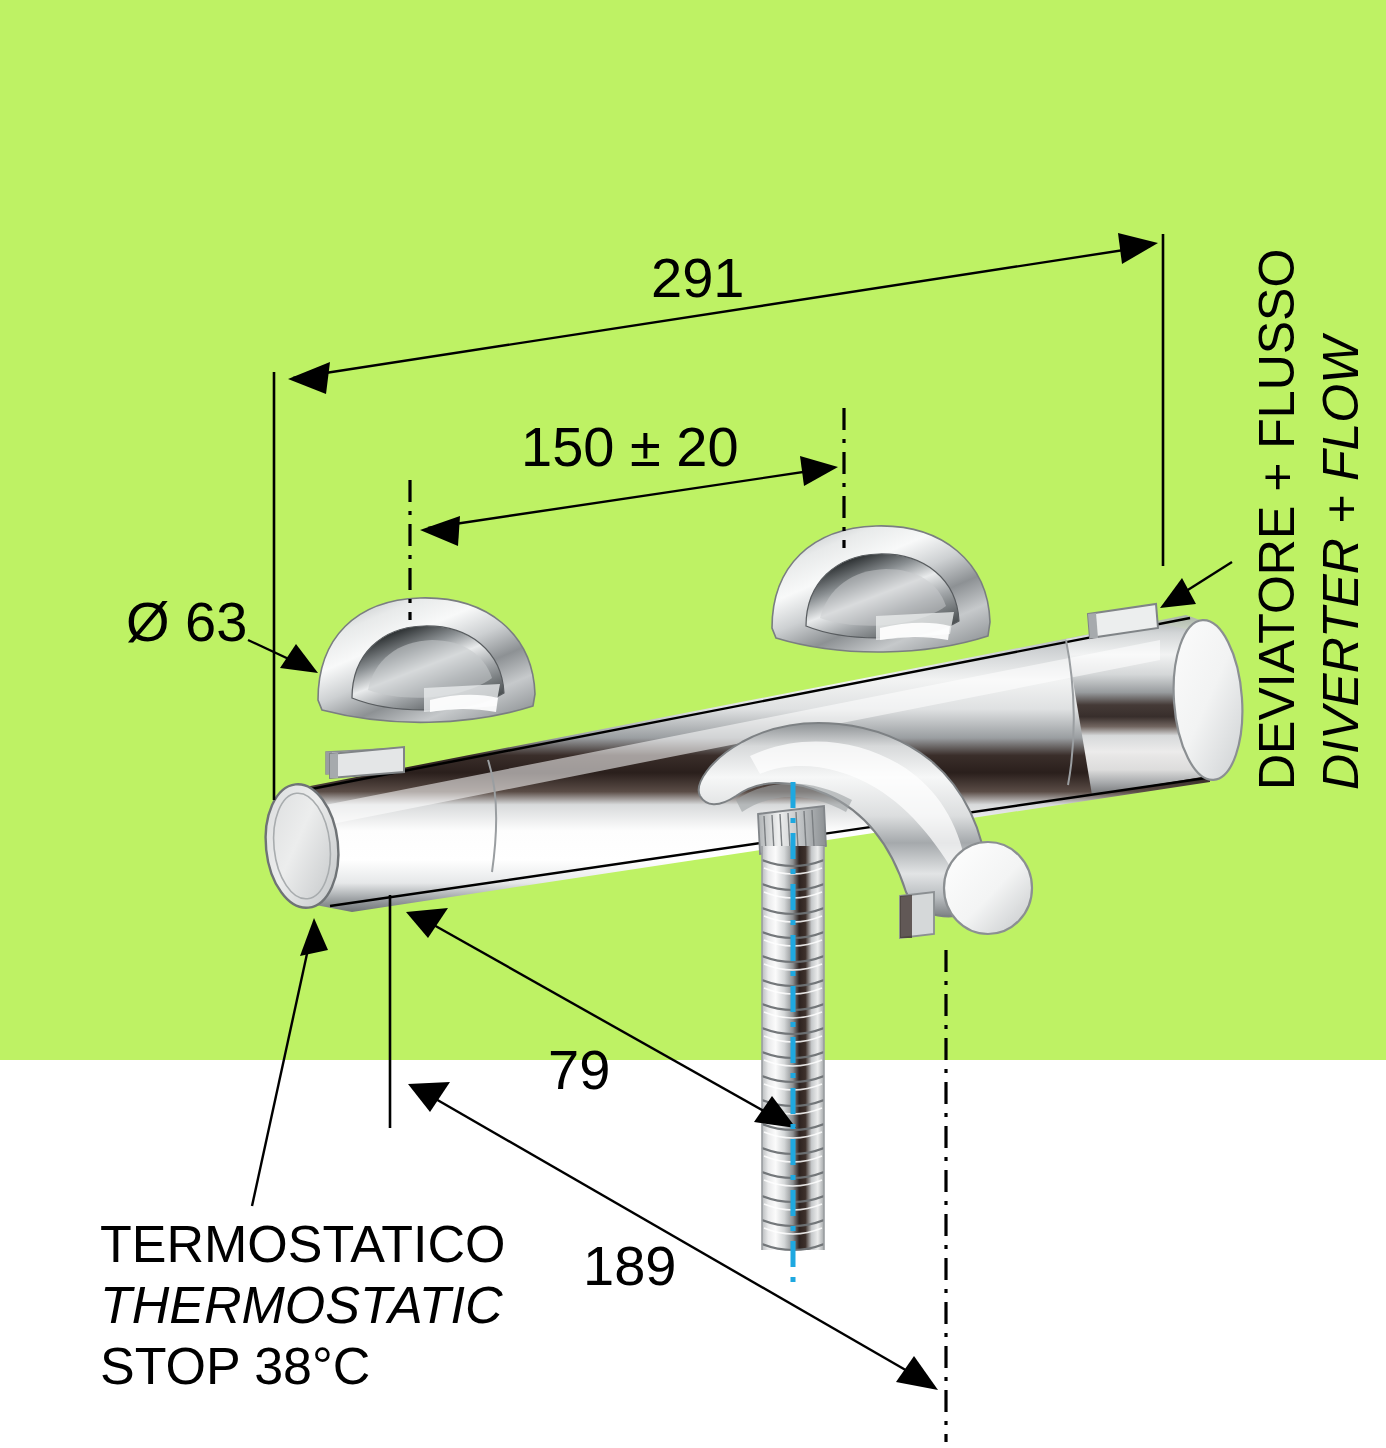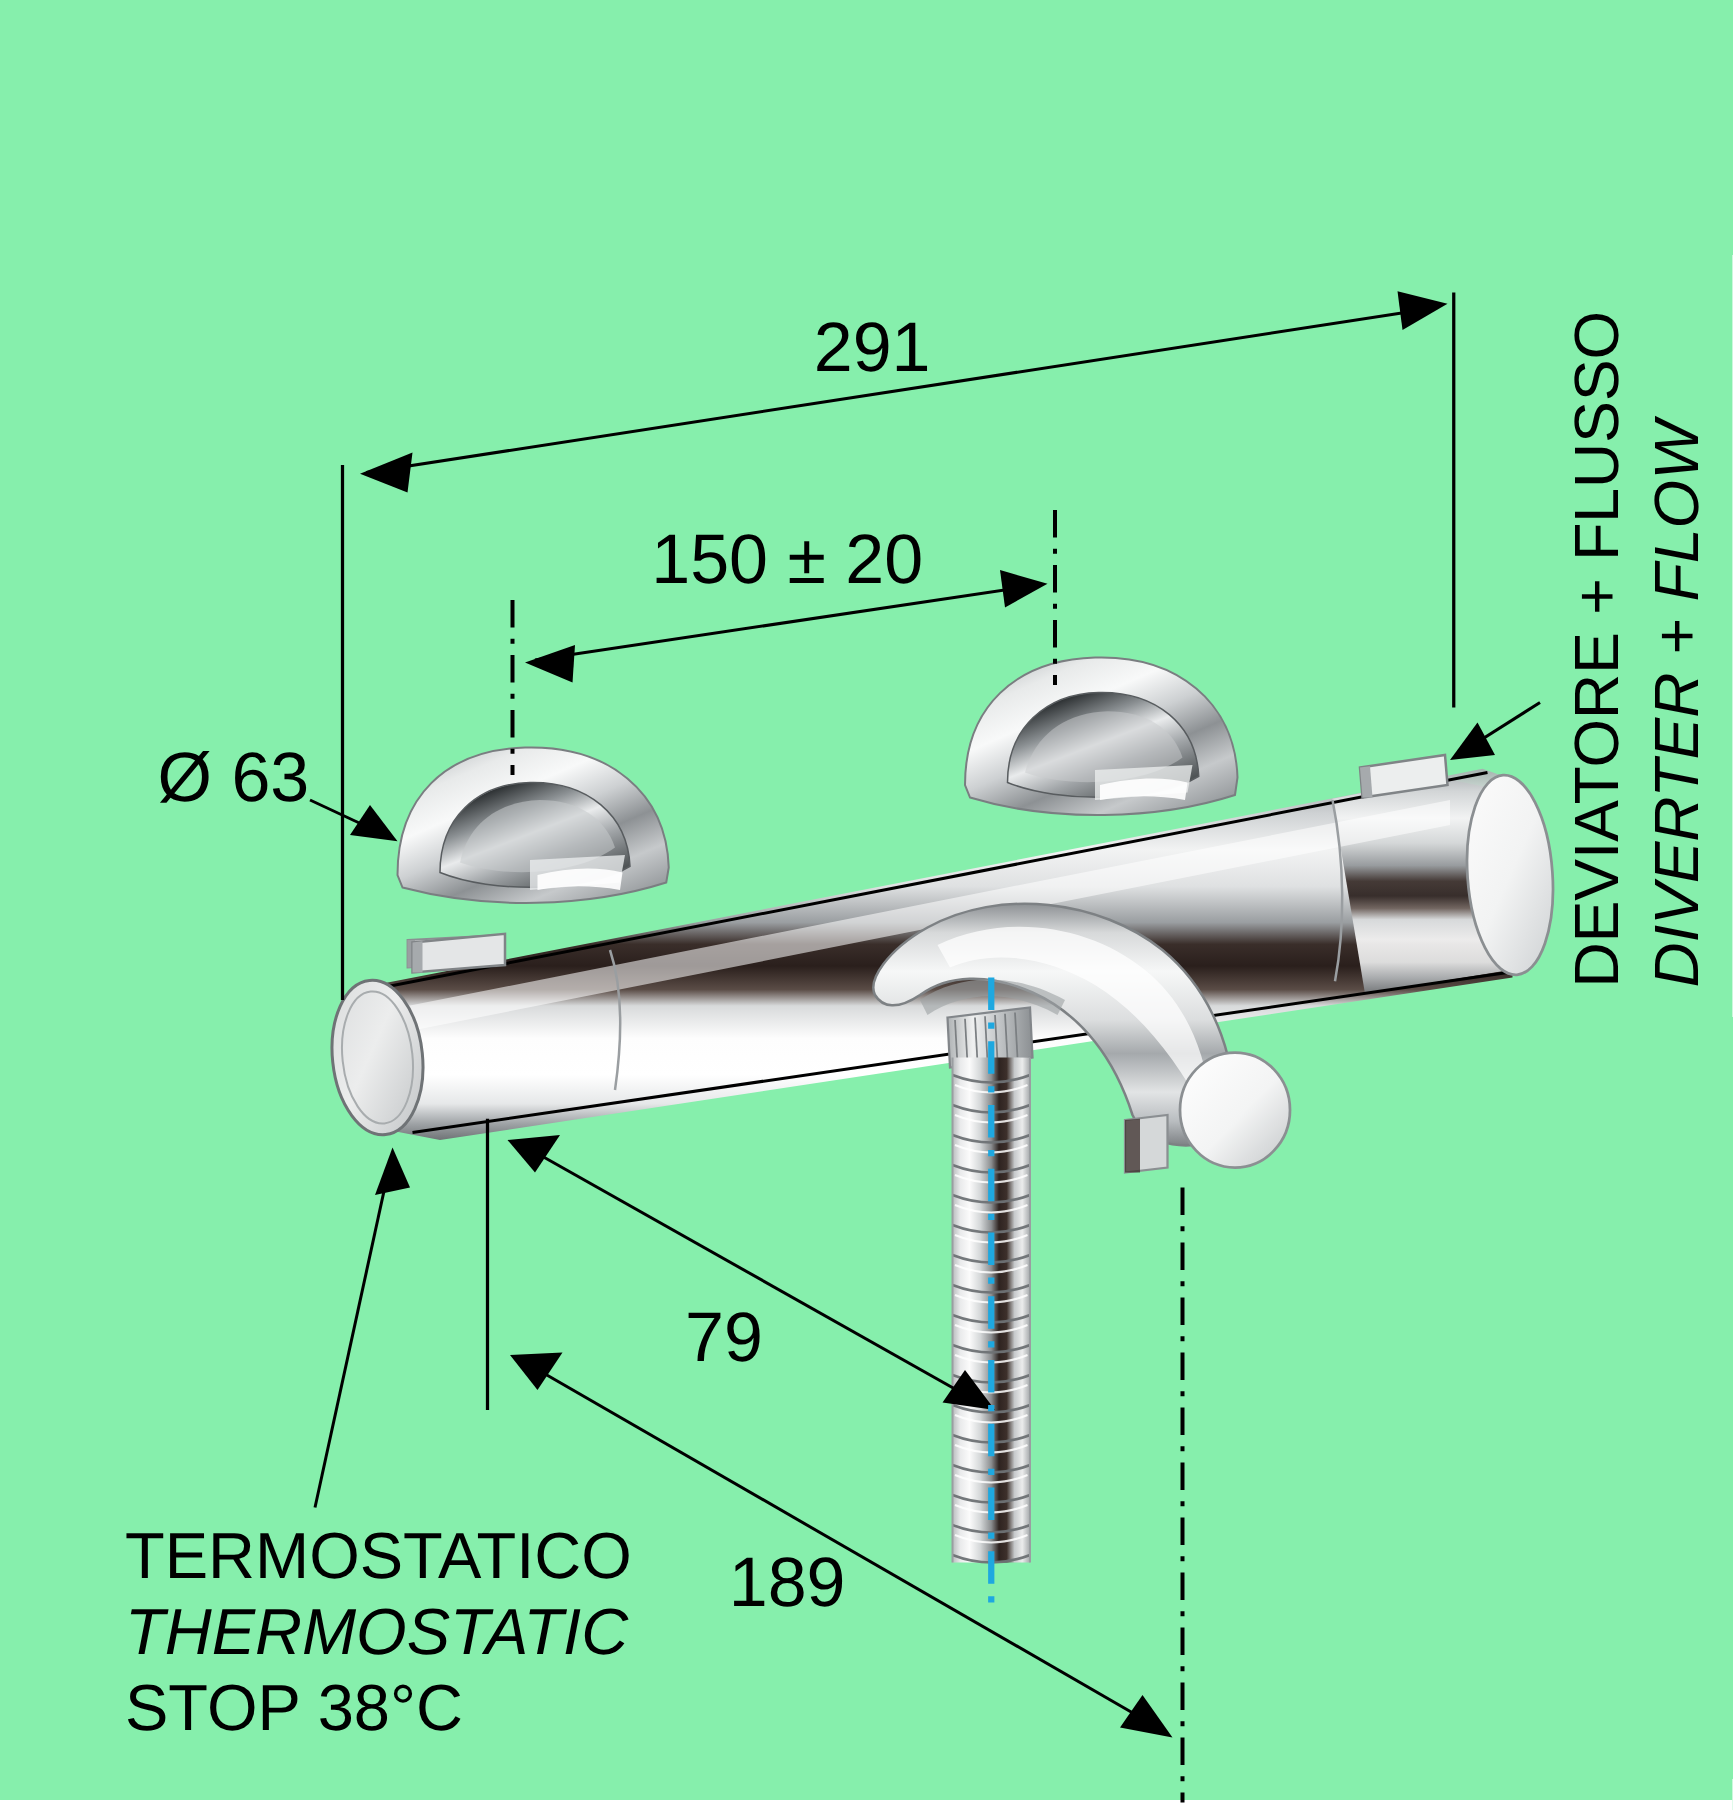--- a/index.html
+++ b/index.html
@@ -9,22 +9,22 @@
   }
   body {
     font-family: "Liberation Sans", sans-serif;
     width: 1386px;
     height: 1448px;
     overflow: hidden;
   }
   #stage {
     position: relative;
     width: 1386px;
-    height: 1440px;
-    background: #86efac;
+    height: 1060px;
+    background: #bef264;
   }
   #stage > svg {
     position: absolute;
     top: 0;
     left: 0;
   }
   .dim-text {
     font-family: "Liberation Sans", sans-serif;
     font-size: 56px;
     fill: #000000;

